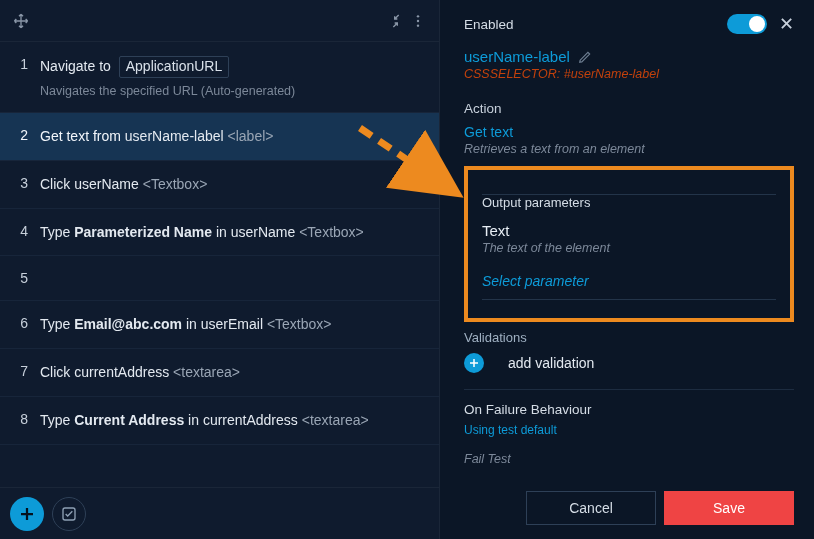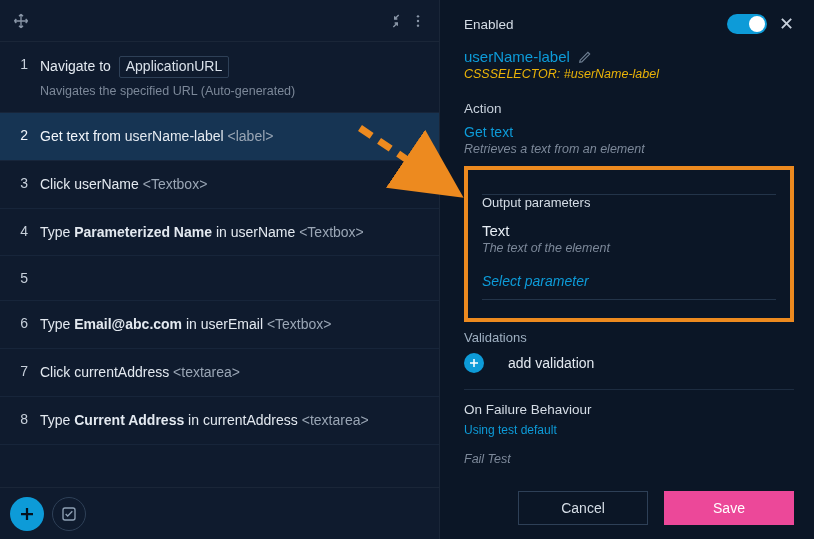--- a/index.html
+++ b/index.html
@@ -36,21 +36,21 @@
   .row.top { justify-content: space-between; margin-bottom: 12px; }
   .enabled-label { font-size: 13.5px; color: #d5dde6; }
   .toggle { width: 40px; height: 20px; background: #0d9bd8; border-radius: 10px; position: relative; }
   .toggle::after { content: ""; position: absolute; right: 2px; top: 2px; width: 16px; height: 16px; border-radius: 50%; background: #fff; }
   .toggle .check { position: absolute; right: 5px; top: 4px; width: 10px; height: 10px; }
   .close-x { color: #c7d0db; font-size: 18px; margin-left: 12px; cursor: pointer; line-height: 1; }
 
   .name-row { display: flex; align-items: center; gap: 8px; margin-top: 2px; }
   .name-row .name { color: #0d9bd8; font-size: 15px; }
   .pencil { width: 14px; height: 14px; color: #6f7f92; }
-  .selector { color: #eab308; font-style: italic; font-size: 12.5px; margin-top: 2px; }
+  .selector { color: #c2410c; font-style: italic; font-size: 12.5px; margin-top: 2px; }
 
   .section-label { color: #c7d0db; font-size: 13.5px; margin-top: 20px; }
   .action-name { color: #0d9bd8; font-size: 14px; margin-top: 8px; }
   .action-desc { color: #7c8899; font-style: italic; font-size: 12.5px; margin-top: 2px; }
 
   .output-box { border: 4px solid #ed8a1f; padding: 14px 14px 18px; margin-top: 10px; }
   .output-box .label { color: #d5dde6; font-size: 13px; }
   .output-box .param-name { color: #e8eef5; font-size: 15px; margin-top: 12px; }
   .output-box .param-desc { color: #7c8899; font-style: italic; font-size: 12.5px; margin-top: 2px; }
   .output-box .select-param { color: #0d9bd8; font-style: italic; font-size: 14px; margin-top: 18px; cursor: pointer; }
@@ -60,24 +60,24 @@
   .add-val { display: flex; align-items: center; gap: 24px; margin-top: 8px; cursor: pointer; }
   .plus-circle { width: 20px; height: 20px; border-radius: 50%; background: #0d9bd8; display: flex; align-items: center; justify-content: center; color: #04121e; }
   .add-val .txt { color: #e3e9f0; font-size: 14px; }
 
   hr.div { border: none; border-top: 1px solid #1d2c40; margin: 16px 0 12px; }
 
   .failure-label { color: #d5dde6; font-size: 13.5px; }
   .failure-val { color: #0d9bd8; font-size: 12px; margin-top: 6px; }
   .failure-sub { color: #7c8899; font-style: italic; font-size: 12.5px; margin-top: 15px; }
 
-  .buttons { position: absolute; bottom: 14px; right: 20px; display: flex; gap: 16px; }
+  .buttons { position: absolute; bottom: 14px; right: 20px; display: flex; gap: 8px; }
   .btn { width: 130px; height: 34px; display: flex; align-items: center; justify-content: center; font-size: 14px; cursor: pointer; }
   .btn.cancel { border: 1px solid #2e4057; color: #d5dde6; background: transparent; }
-  .btn.save { background: #ec4899; color: #fff; }
+  .btn.save { background: #ef4444; color: #fff; }
 
   
   .arrow { position: absolute; left: 352px; top: 120px; pointer-events: none; }
 </style>
 </head>
 <body>
 
 <div class="app">
   <div class="left">
     <div class="left-header">

